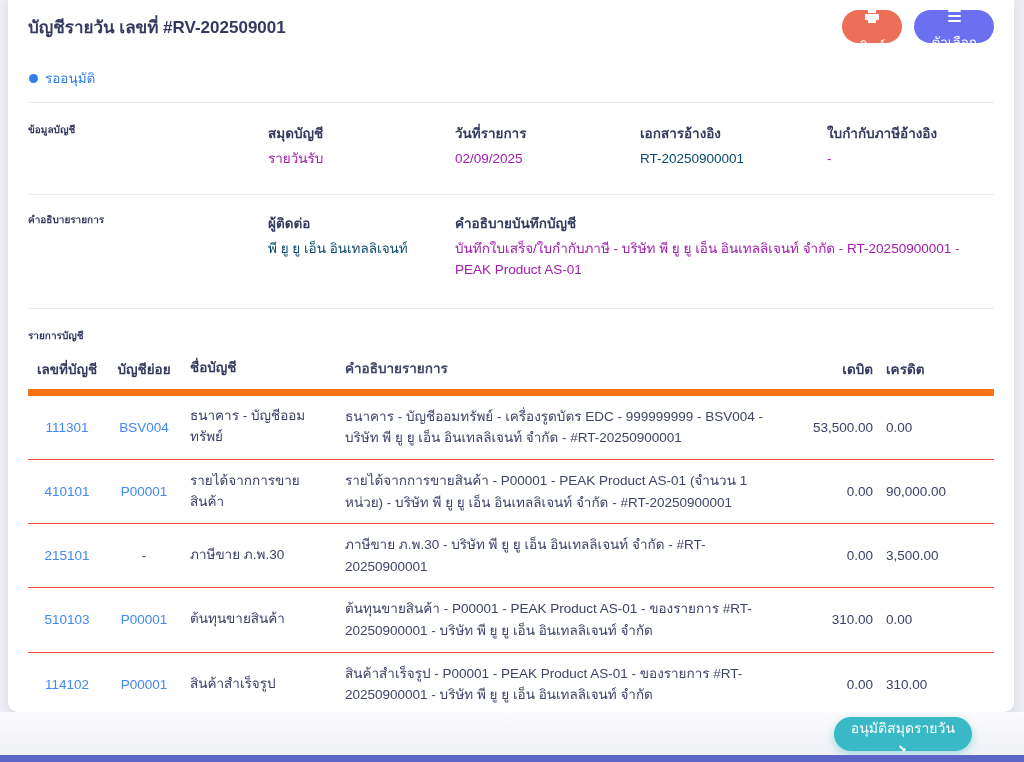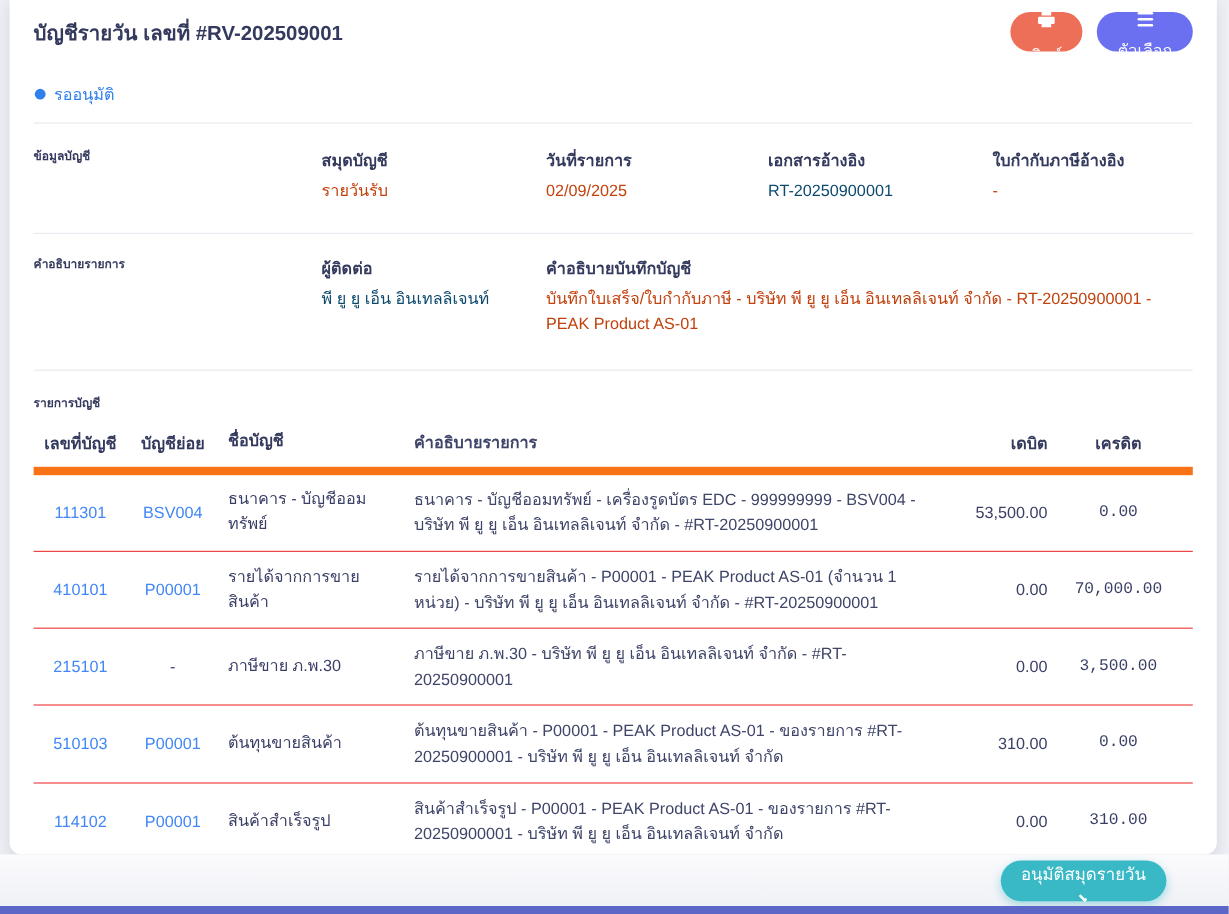--- a/index.html
+++ b/index.html
@@ -36,35 +36,35 @@
   .hamburger span { width:13px; height:2px; background:#fff; border-radius:1px; }
   
   .status-row { display:flex; align-items:center; gap:7px; margin-top:24px; padding-left:1px; }
   .status-dot { width:9px; height:9px; border-radius:50%; background:#2f80ed; }
   .status-text { font-size:13.5px; color:#2f80ed; }
   .divider { border:none; border-top:1px solid #e9eaf1; margin-top:13px; }
   
   .info-grid { display:grid; grid-template-columns:240px 187px 185px 187px 1fr; padding:19px 0 24px 0; }
   .section-title { font-size:10px; font-weight:bold; color:#343a5e; }
   .fld-label { font-size:13.5px; font-weight:bold; color:#343a5e; margin-bottom:5px; }
-  .fld-value { font-size:13.5px; color:#c2410c; line-height:1.55; }
+  .fld-value { font-size:13.5px; color:#a21caf; line-height:1.55; }
   .link { color:#0c4a6e; cursor:pointer; }
   .desc-grid { display:grid; grid-template-columns:240px 187px 1fr; padding:17px 0 27px 0; }
   .note-value { max-width:585px; }
   
   .journal-title { padding-top:19px; }
   .jtable { margin-top:13px; }
   .jrow { display:flex; align-items:center; gap:13px; padding:10px 16px 10px 8px; border-bottom:1px solid #ef4444; font-size:13.5px; }
   .jhead { border-bottom:7px solid #f97316; padding-top:2px; padding-bottom:9px; font-weight:bold; color:#343a5e; align-items:center; }
   .c-no   { width:62px;  text-align:center; flex:none; }
   .c-sub  { width:66px;  text-align:center; flex:none; }
   .c-name { width:142px; flex:none; line-height:1.55; }
   .c-desc { flex:1; line-height:1.6; color:#3f4569; }
   .c-debit  { width:86px; text-align:right; flex:none; }
-  .c-credit { width:92px; text-align:center; flex:none;font-family:Liberation Mono, monospace; }
+  .c-credit { width:92px; text-align:left; flex:none; }
   .code-link { color:#4187f5; cursor:pointer; }
   .code-plain { color:#3f4569; }
   
   .footer-bar {
     position:absolute; left:0; bottom:7px; width:1024px; height:43px;
     background:linear-gradient(#fbfbfd,#f0f1f6);
     display:flex; justify-content:flex-end; align-items:center; padding-right:52px;
   }
   .btn-approve {
     background:#38b9c5; height:34px; font-size:14px; border-radius:18px;
@@ -162,21 +162,21 @@
     <div class="c-debit">53,500.00</div>
     <div class="c-credit">0.00</div>
   </div>
 
   <div class="jrow">
     <div class="c-no code-link">410101</div>
     <div class="c-sub code-link">P00001</div>
     <div class="c-name">รายได้จากการขายสินค้า</div>
     <div class="c-desc">รายได้จากการขายสินค้า - P00001 - PEAK Product AS-01 (จำนวน 1 หน่วย) - บริษัท พี ยู ยู เอ็น อินเทลลิเจนท์ จำกัด - #RT-20250900001</div>
     <div class="c-debit">0.00</div>
-    <div class="c-credit">70,000.00</div>
+    <div class="c-credit">90,000.00</div>
   </div>
 
   <div class="jrow">
     <div class="c-no code-link">215101</div>
     <div class="c-sub code-plain">-</div>
     <div class="c-name">ภาษีขาย ภ.พ.30</div>
     <div class="c-desc">ภาษีขาย ภ.พ.30 - บริษัท พี ยู ยู เอ็น อินเทลลิเจนท์ จำกัด - #RT-20250900001</div>
     <div class="c-debit">0.00</div>
     <div class="c-credit">3,500.00</div>
   </div>

